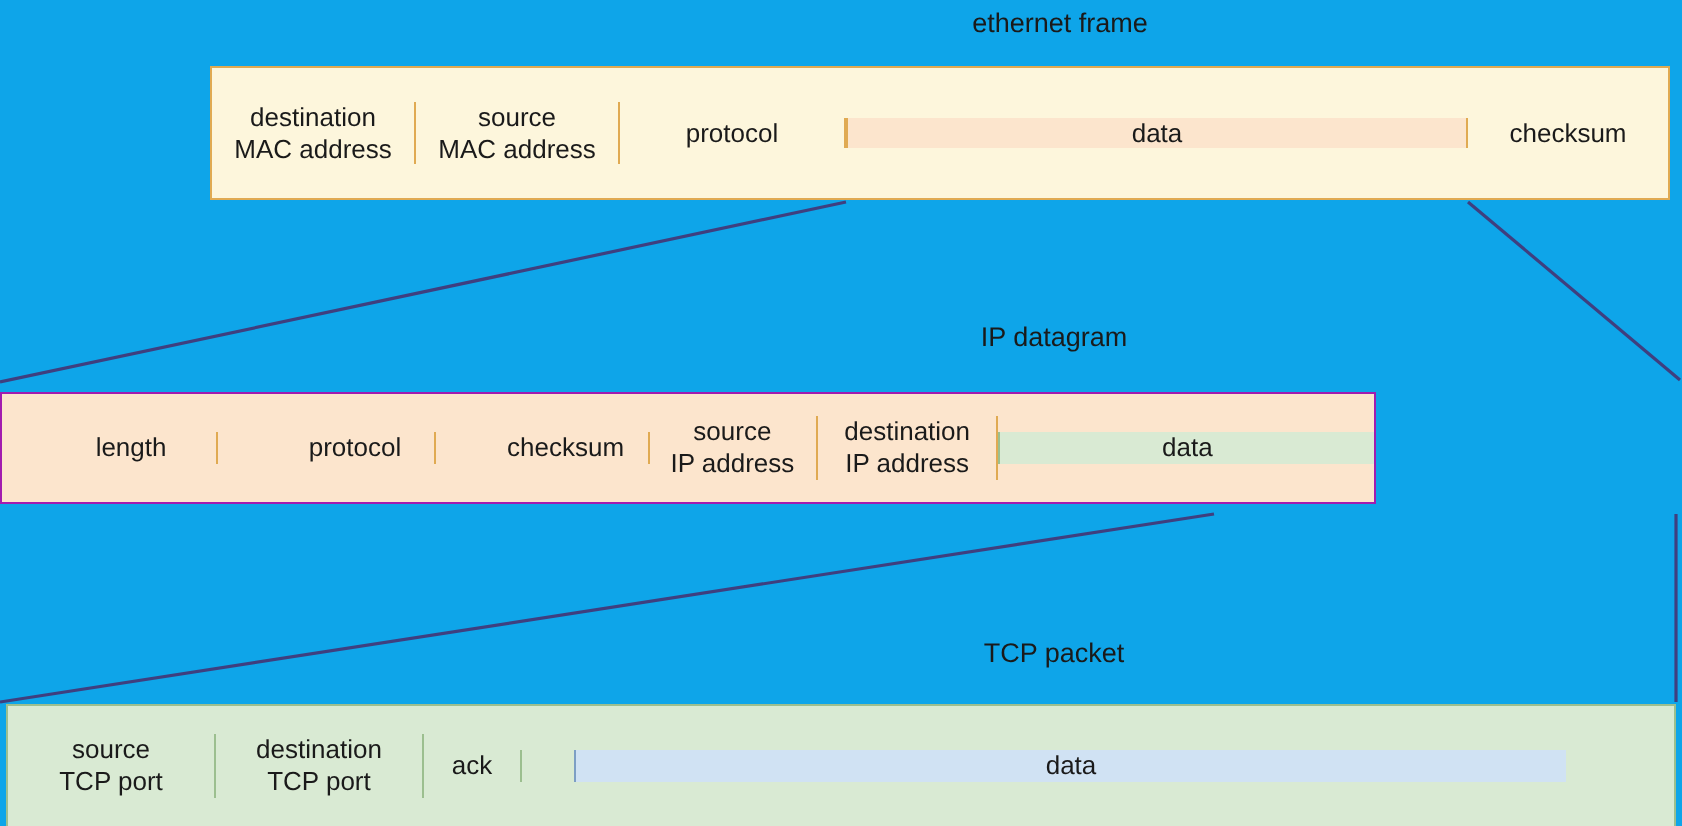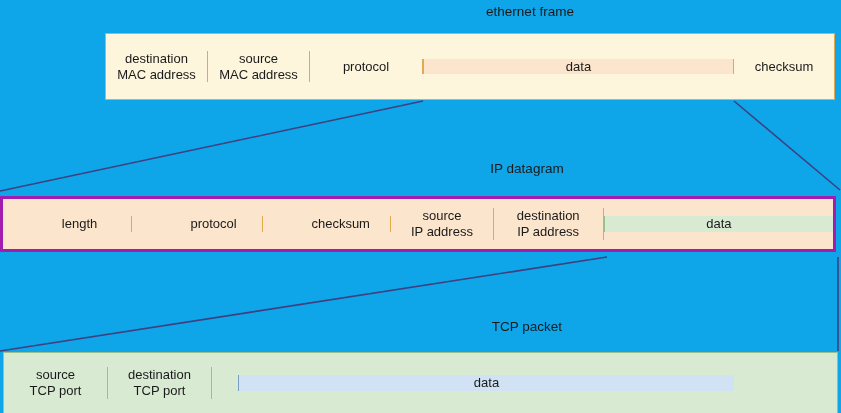--- a/index.html
+++ b/index.html
@@ -69,23 +69,23 @@
   }
   .band-eth .cell:last-child { border-right: none; }
   .band-eth .cell.payload {
     background: #fce5cd;
     border-left: 1px solid #e0aa52;
   }
   
   .band-ip {
     left: 0px;
     top: 196px;
-    width: 836px;
+    width: 688px;
     height: 56px;
-    border: 3px solid #a21caf;
+    border: 1px solid #a21caf;
     background: #fce5cd;
   }
   .band-ip .cell {
     border-right: 1px solid #e0aa52;
     background: #fce5cd;
   }
   .band-ip .cell:last-child { border-right: none; }
   .band-ip .cell.payload {
     background: #d9ead3;
     border-left: 1px solid #9cbf8f;
@@ -151,17 +151,18 @@
 IP address</div>
     <div class="cell payload" style="width:231px">data</div>
   </div>
 
   <div class="row-title" style="left:0;top:320px;width:1054px;text-align:center;">TCP packet</div>
   <div class="band band-tcp">
     <div class="cell" style="width:104px">source
 TCP port</div>
     <div class="cell" style="width:104px">destination
 TCP port</div>
+    <div class="cell" style="width:49px">ack</div>
     <div class="cell" style="width:26px"></div>
     <div class="cell payload" style="width:496px">data</div>
   </div>
 
 </div>
 
 </body></html>

